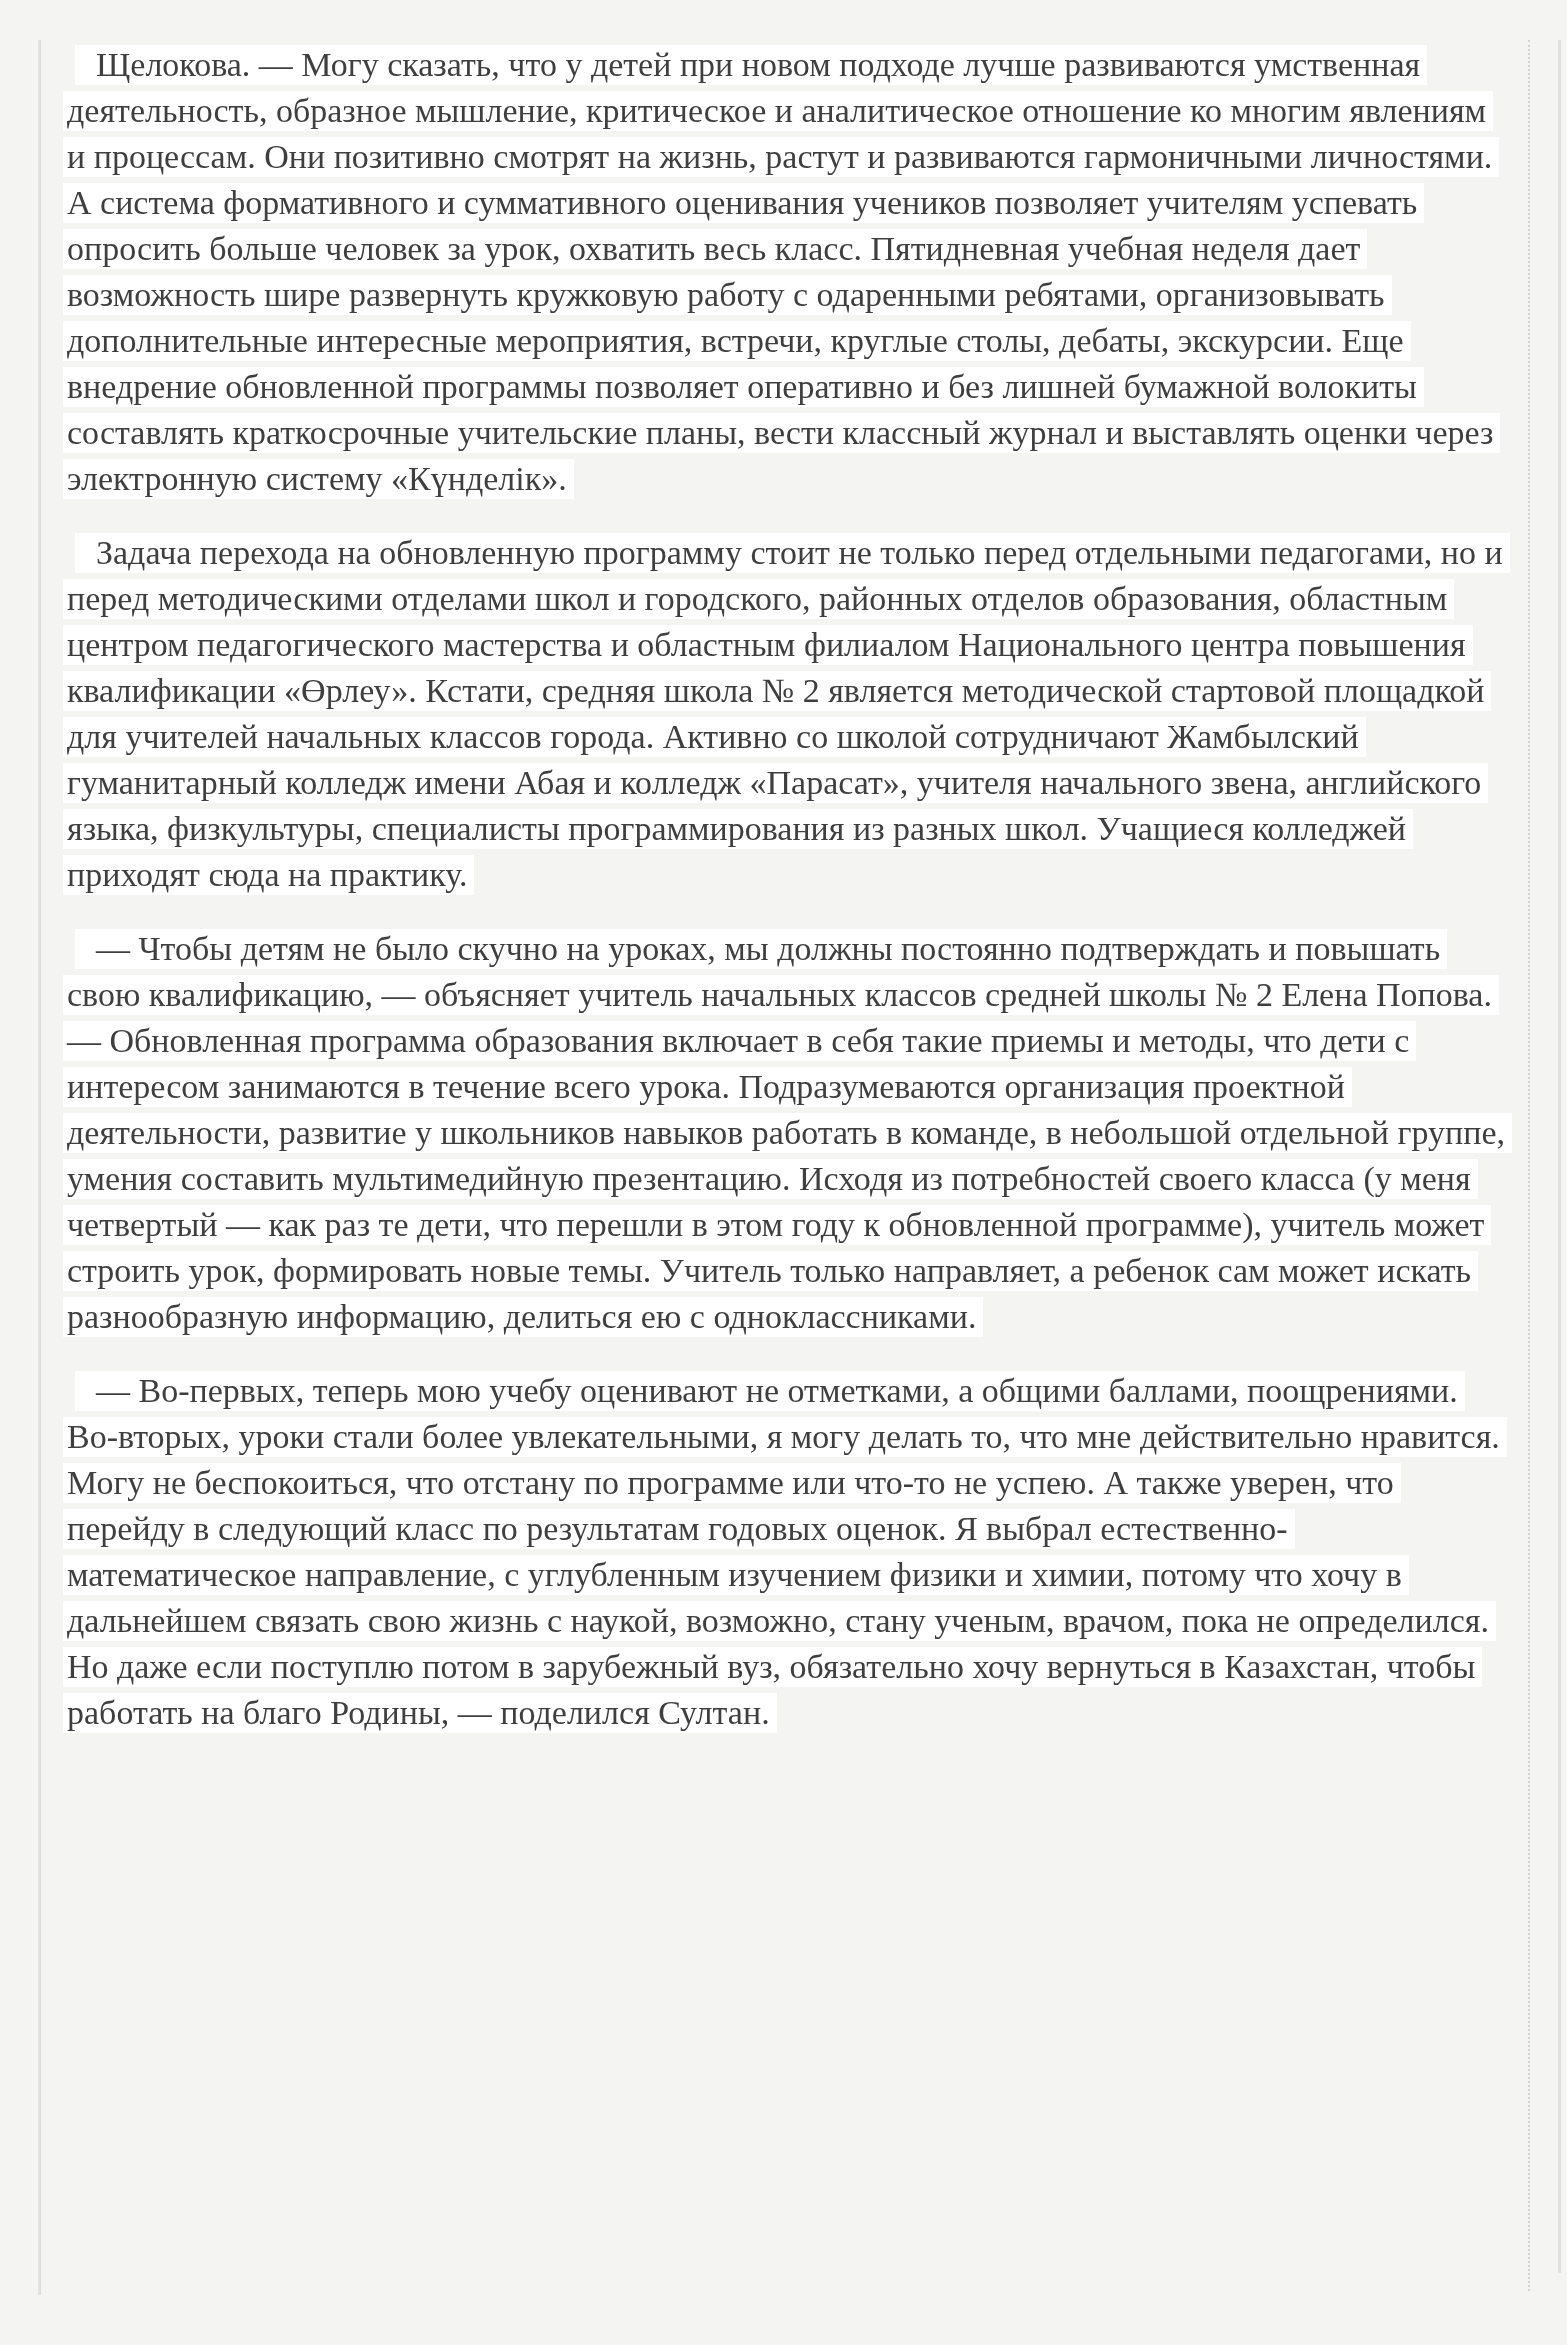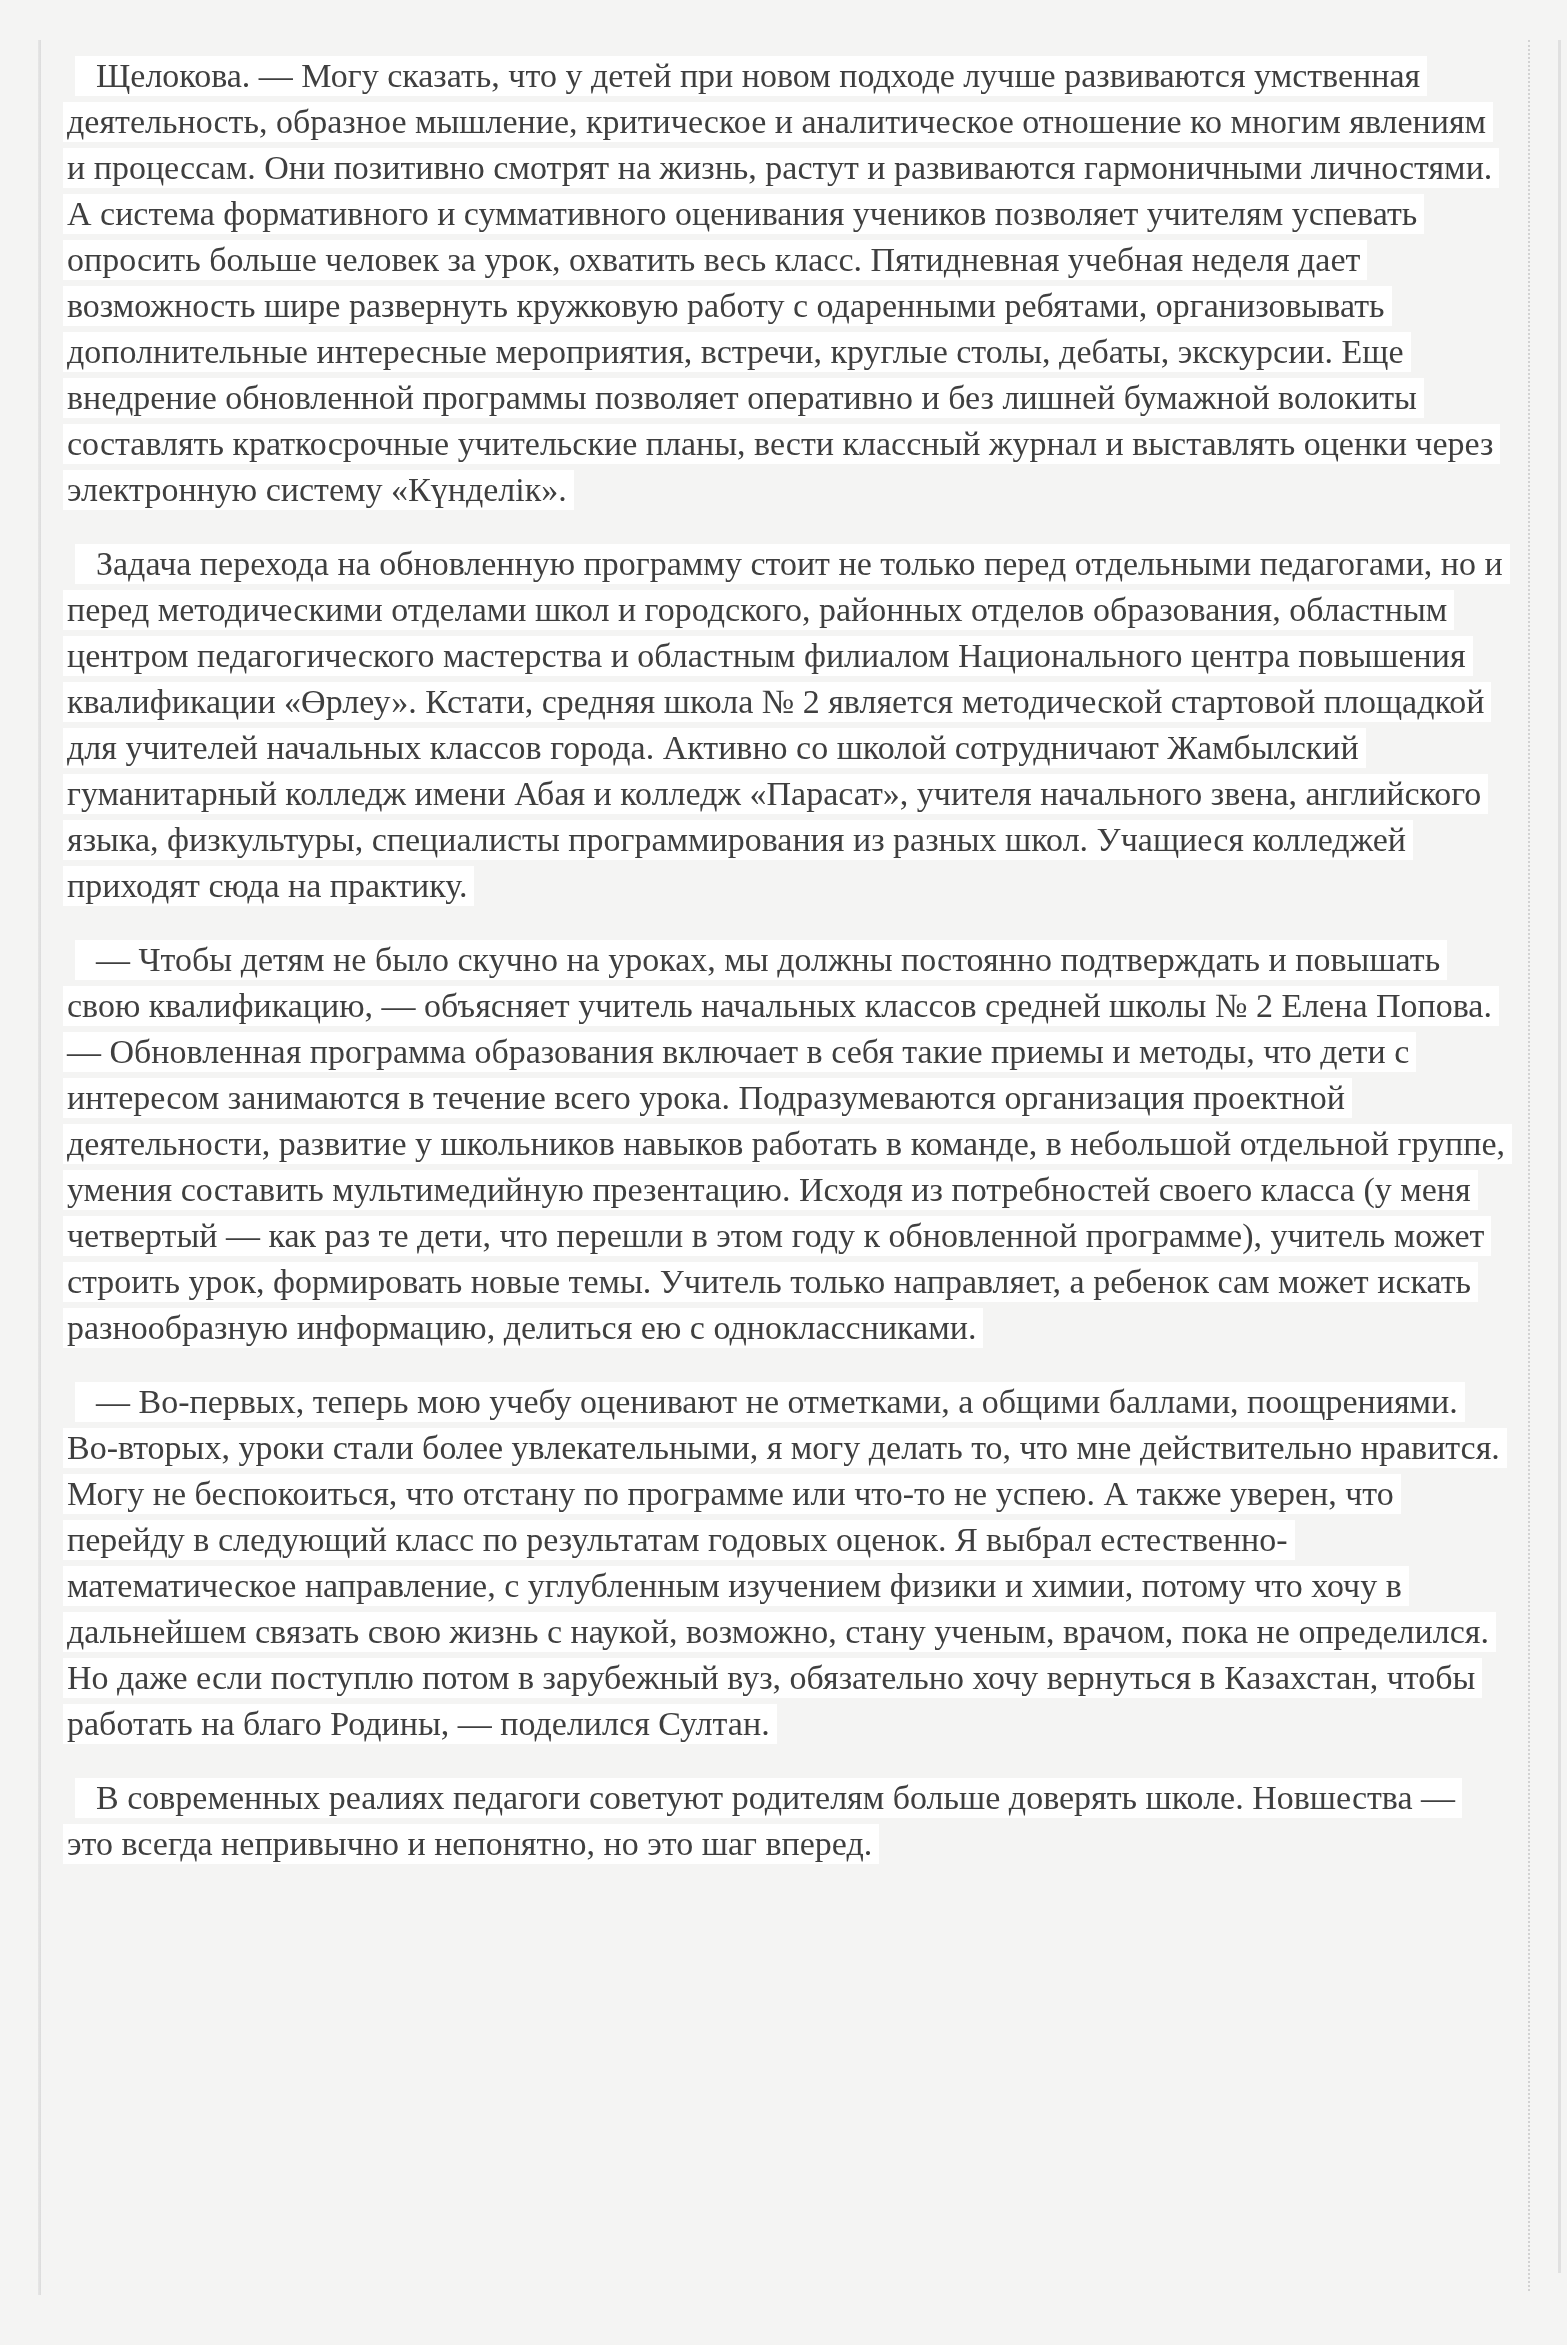--- a/index.html
+++ b/index.html
@@ -51,21 +51,21 @@
     position: absolute;
     left: 63px;
     top: 41px;
     width: 1445px;
     color: var(--ink);
     font-size: 34px;
     line-height: 46px;
     text-align: left;
   }
   .article-column p {
-    margin: 12px 0 28px 0;
+    margin: 1px 0 28px 0;
     text-indent: 12px;
   }
   .hl {
     background: var(--hl);
     padding: 1px 7px 2px 4px;
     -webkit-box-decoration-break: clone;
     box-decoration-break: clone;
   }
 </style>
 </head>
@@ -73,15 +73,14 @@
 
 <div class="page-border-left"></div>
 <div class="column-guide-dotted"></div>
 <div class="page-border-right"></div>
 
 <main class="article-column">
   <p><span class="hl">&nbsp;&nbsp;Щелокова. — Могу сказать, что у детей при новом подходе лучше развиваются умственная деятельность, образное мышление, критическое и аналитическое отношение ко многим явлениям и процессам. Они позитивно смотрят на жизнь, растут и развиваются гармоничными личностями. А система формативного и суммативного оценивания учеников позволяет учителям успевать опросить больше человек за урок, охватить весь класс. Пятидневная учебная неделя дает возможность шире развернуть кружковую работу с одаренными ребятами, организовывать дополнительные интересные мероприятия, встречи, круглые столы, дебаты, экскурсии. Еще внедрение обновленной программы позволяет оперативно и без лишней бумажной волокиты составлять краткосрочные учительские планы, вести классный журнал и выставлять оценки через электронную систему «Күнделік».</span></p>
   <p><span class="hl">&nbsp;&nbsp;Задача перехода на обновленную программу стоит не только перед отдельными педагогами, но и перед методическими отделами школ и городского, районных отделов образования, областным центром педагогического мастерства и областным филиалом Национального центра повышения квалификации «Өрлеу». Кстати, средняя школа № 2 является методической стартовой площадкой для учителей начальных классов города. Активно со школой сотрудничают Жамбылский гуманитарный колледж имени Абая и колледж «Парасат», учителя начального звена, английского языка, физкультуры, специалисты программирования из разных школ. Учащиеся колледжей приходят сюда на практику.</span></p>
   <p><span class="hl">&nbsp;&nbsp;— Чтобы детям не было скучно на уроках, мы должны постоянно подтверждать и повышать свою квалификацию, — объясняет учитель начальных классов средней школы № 2 Елена Попова. — Обновленная программа образования включает в себя такие приемы и методы, что дети с интересом занимаются в течение всего урока. Подразумеваются организация проектной деятельности, развитие у школьников навыков работать в команде, в небольшой отдельной группе, умения составить мультимедийную презентацию. Исходя из потребностей своего класса (у меня четвертый — как раз те дети, что перешли в этом году к обновленной программе), учитель может строить урок, формировать новые темы. Учитель только направляет, а ребенок сам может искать разнообразную информацию, делиться ею с одноклассниками.</span></p>
   <p><span class="hl">&nbsp;&nbsp;— Во-первых, теперь мою учебу оценивают не отметками, а общими баллами, поощрениями. Во-вторых, уроки стали более увлекательными, я могу делать то, что мне действительно нравится. Могу не беспокоиться, что отстану по программе или что-то не успею. А также уверен, что перейду в следующий класс по результатам годовых оценок. Я выбрал естественно-математическое направление, с углубленным изучением физики и химии, потому что хочу в дальнейшем связать свою жизнь с наукой, возможно, стану ученым, врачом, пока не определился. Но даже если поступлю потом в зарубежный вуз, обязательно хочу вернуться в Казахстан, чтобы работать на благо Родины, — поделился Султан.</span></p>
-  <p><span class="hl">&nbsp;&nbsp;В современных реалиях педагоги советуют родителям больше доверять школе. Новшества — это всегда непривычно и непонятно, но это шаг вперед.</span></p>
 </main>
 
 
 </body></html>

